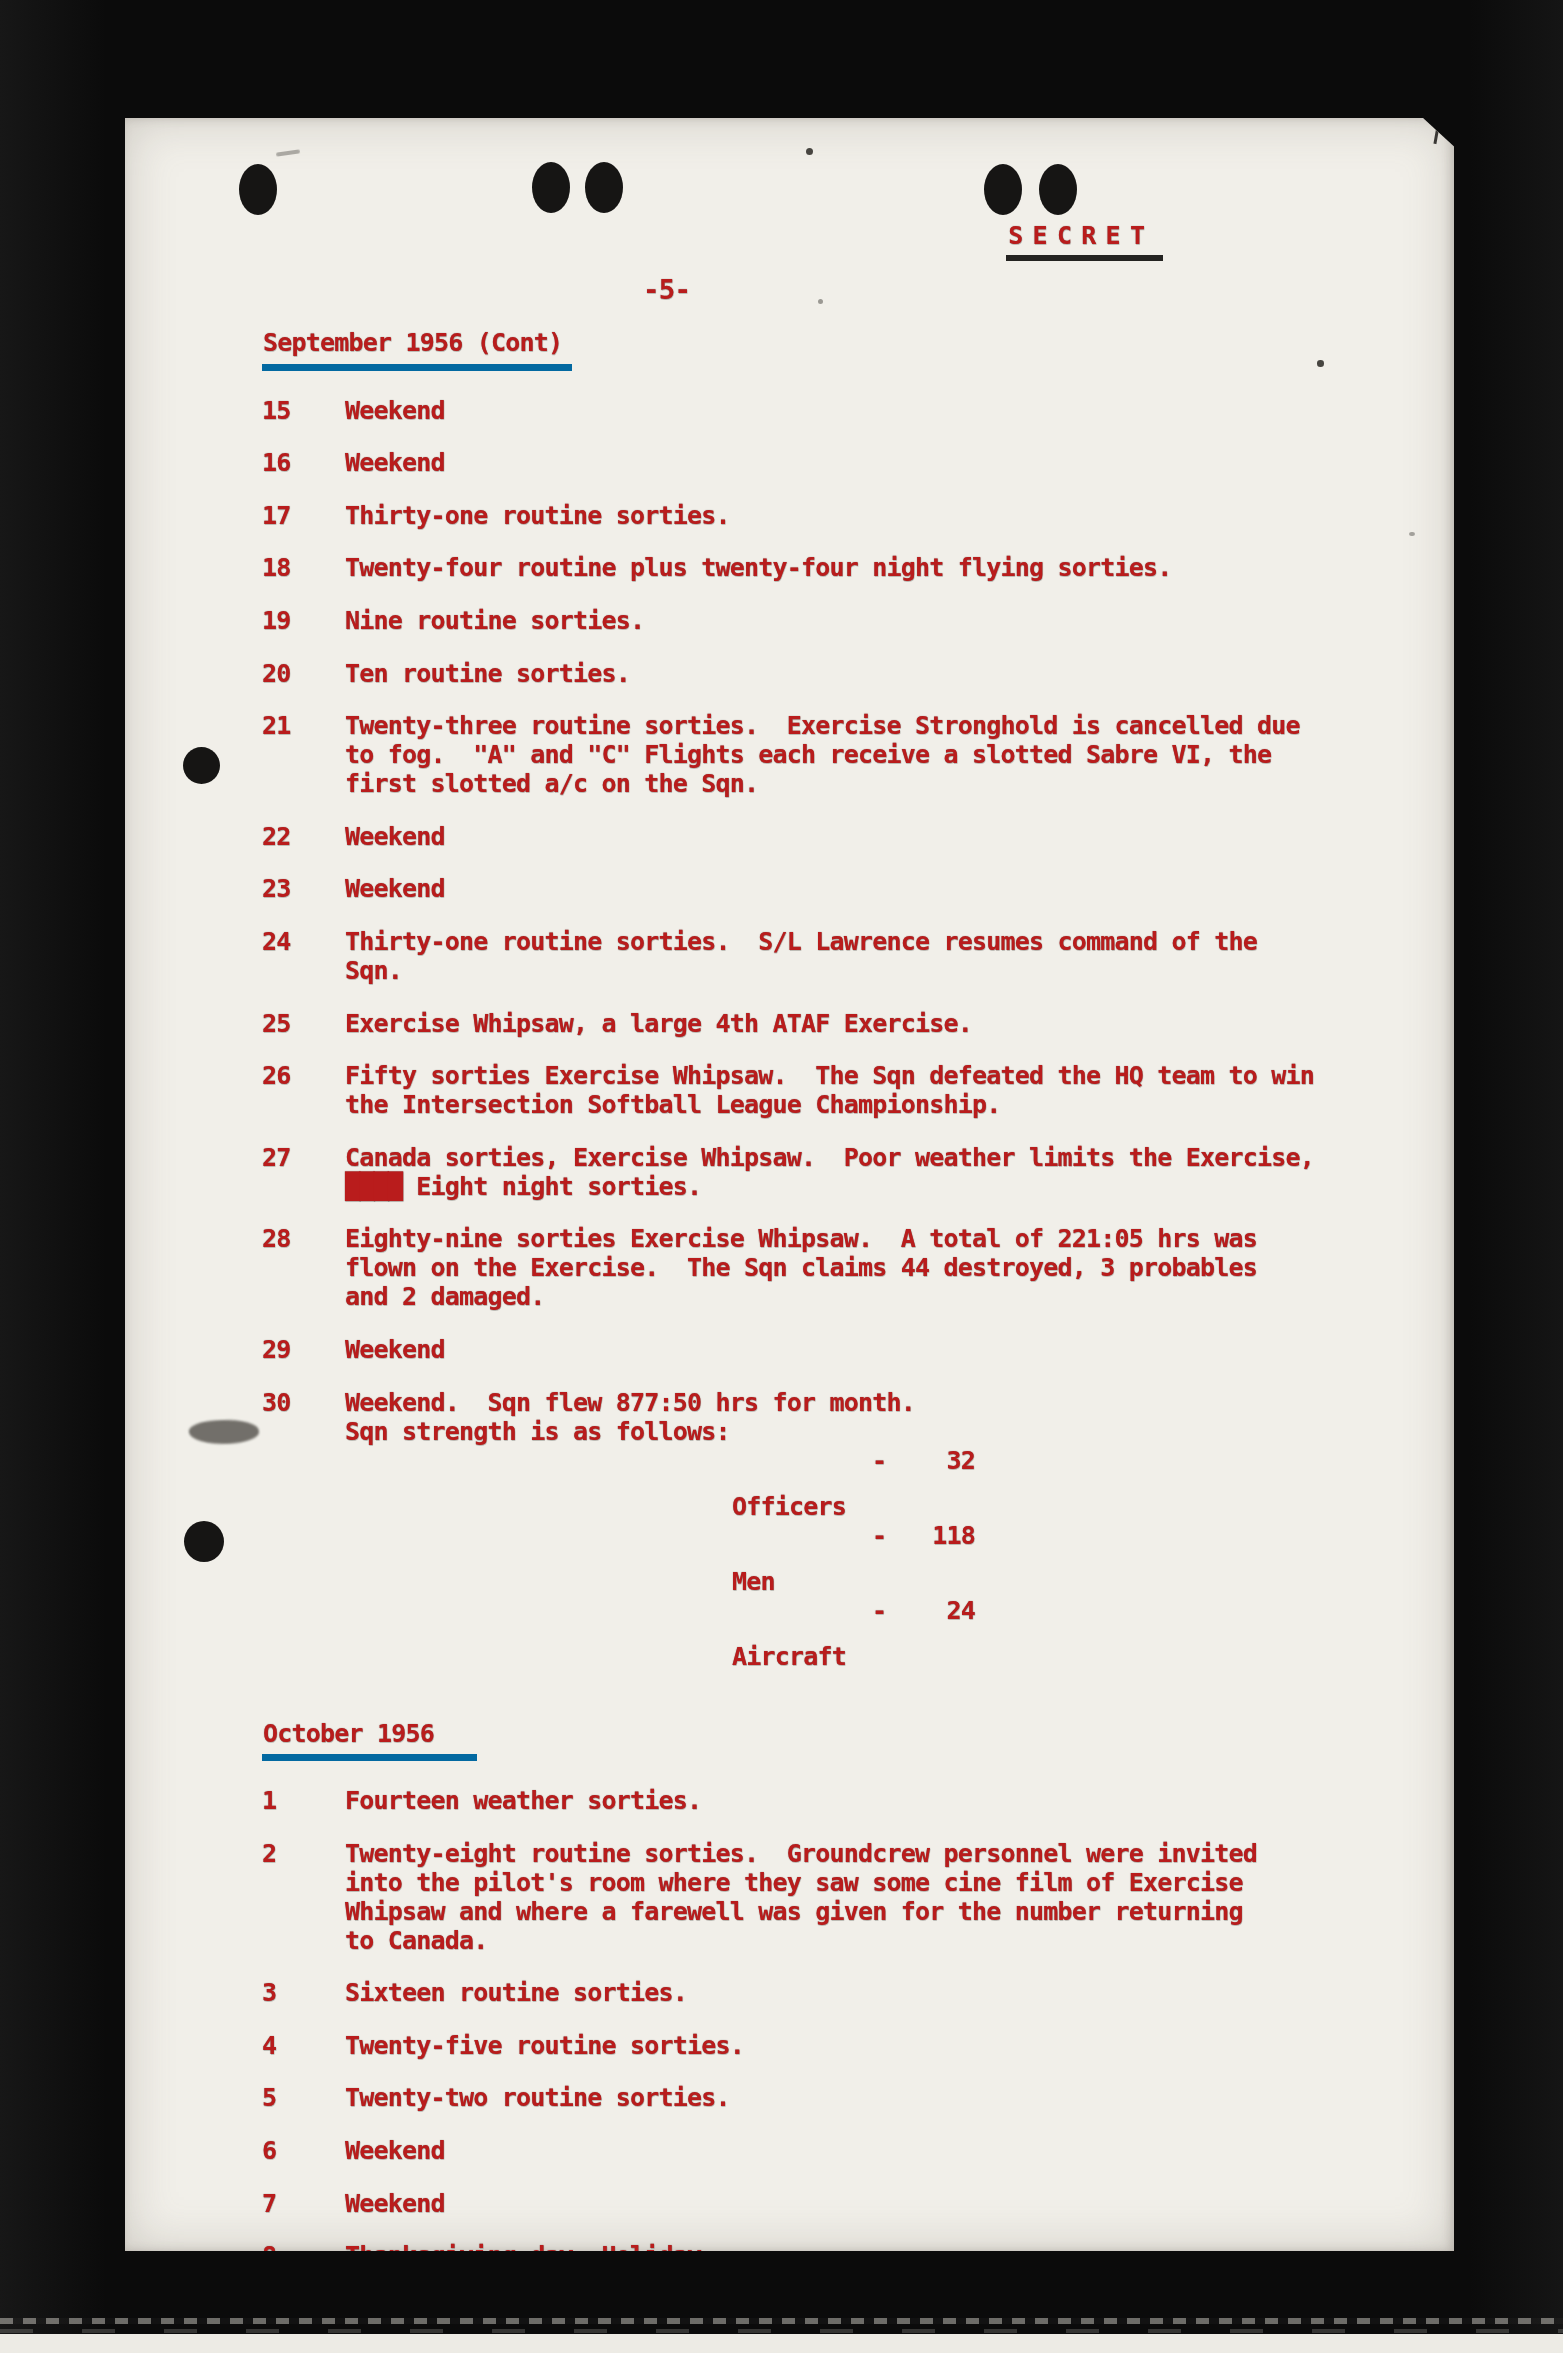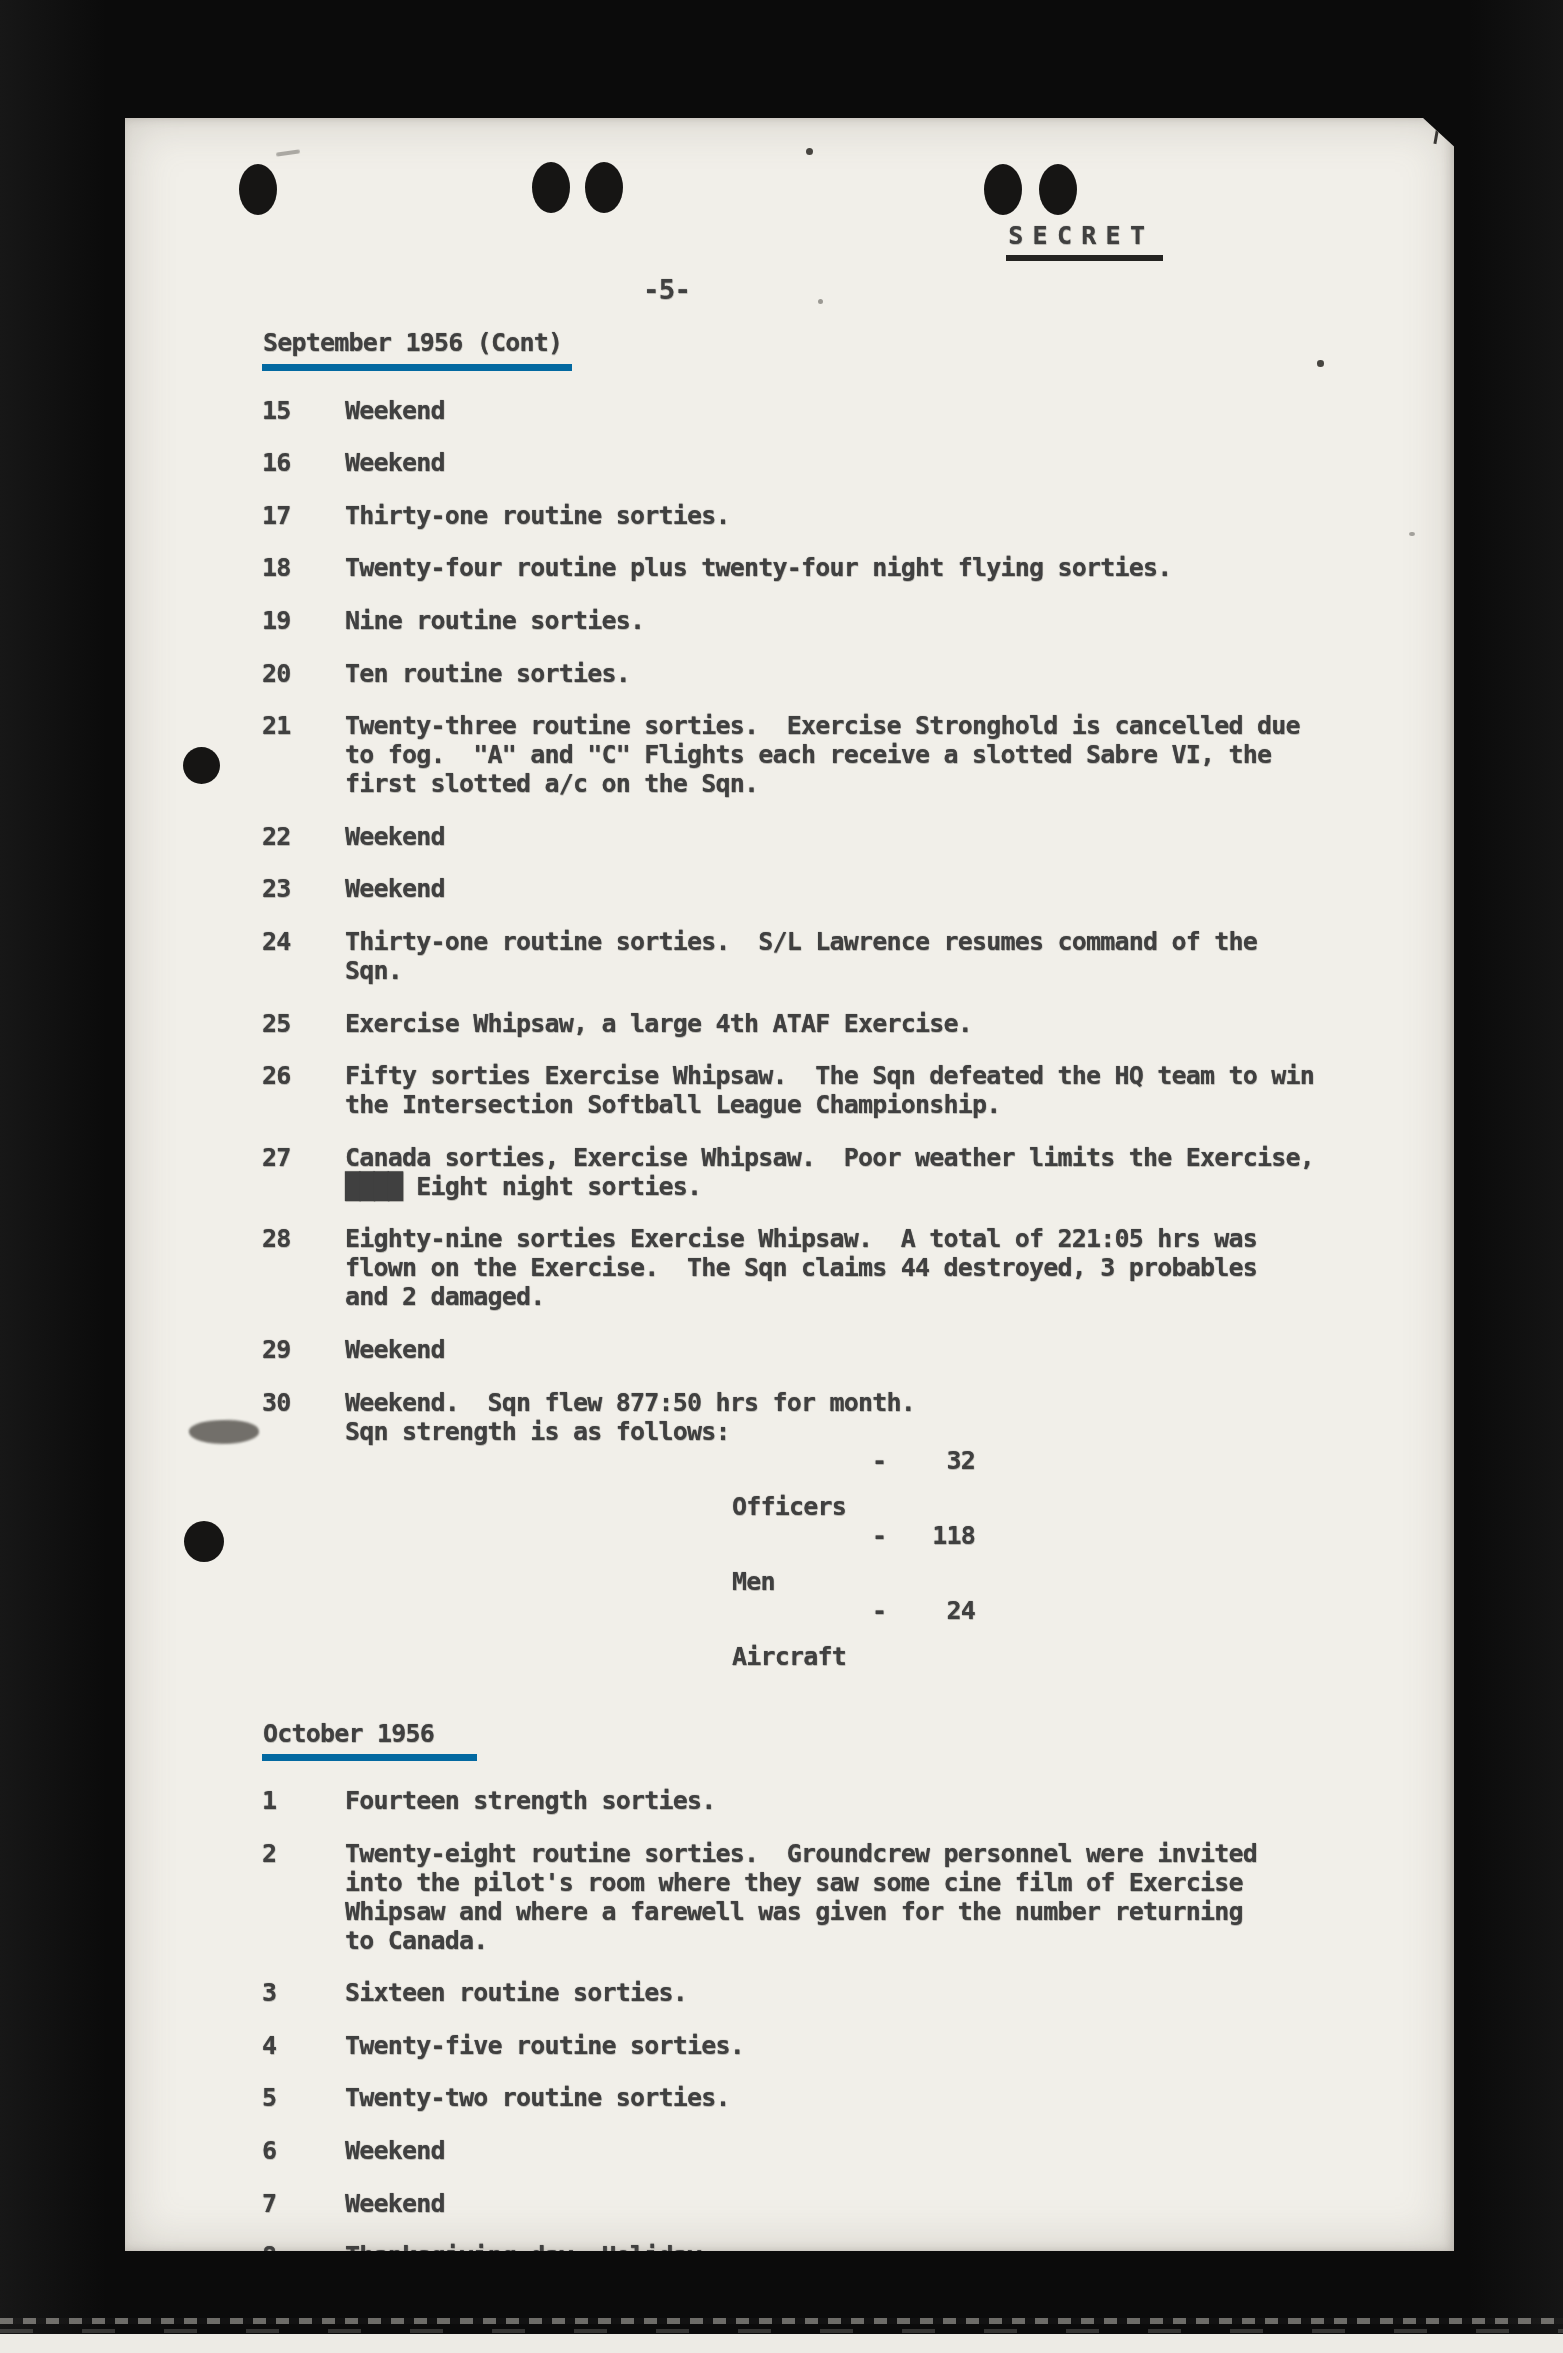--- a/index.html
+++ b/index.html
@@ -14,21 +14,21 @@
   .film-right-band{position:absolute;right:0;top:0;width:110px;height:100%;
     background:linear-gradient(270deg,#151515,#0b0b0b 85%);}
 
   
   .page{
     position:absolute;left:125px;top:118px;width:1329px;height:2133px;
     background:#f1efe9;
     clip-path:polygon(0 0,1298px 0,1329px 28.5px,1329px 2133px,0 2133px);
     box-shadow:inset 0 0 49px rgba(110,104,92,.28), inset -3.3px 0 10px rgba(90,85,75,.25);
   }
-  .ink{color:#404040;filter:blur(0.3px);}
+  .ink{color:#b91c1c;filter:blur(0.3px);}
   .txt{font-weight:bold;font-size:25px;line-height:29px;letter-spacing:-0.8px;
     text-shadow:0 0 1.1px rgba(35,33,30,.55),0.5px 0.5px 0 rgba(35,33,30,.2);}
 
   .secret{position:absolute;left:881px;top:103px;letter-spacing:9.3px;
     border-bottom:6px solid #242321;padding:0 8.8px 5px 2.2px;}
   .page-num{position:absolute;left:518px;top:157px;font-size:27.4px;}
 
   .content{position:absolute;left:137px;top:210px;width:1169px;}
   .sec-title{margin:0 0 25px 0;font-size:25px;font-weight:bold;}
   .sec-title .ul{display:inline-block;border-bottom:7px solid #0369a1;padding:0 10px 6.6px 1.1px;}
@@ -206,21 +206,21 @@
             </div>
           </div>
         </div>
     </section>
     <section data-idx="1">
       <h2 class="sec-title"><span class="ul">October 1956</span></h2>
       <div class="entries">
           <div class="entry">
             <span class="day">1</span>
             <div class="etext">
-              <div class="eline">Fourteen strength sorties.</div>
+              <div class="eline">Fourteen weather sorties.</div>
             </div>
           </div>
           <div class="entry">
             <span class="day">2</span>
             <div class="etext">
               <div class="eline">Twenty-eight routine sorties.  Groundcrew personnel were invited</div>
               <div class="eline">into the pilot's room where they saw some cine film of Exercise</div>
               <div class="eline">Whipsaw and where a farewell was given for the number returning</div>
               <div class="eline">to Canada.</div>
             </div>

